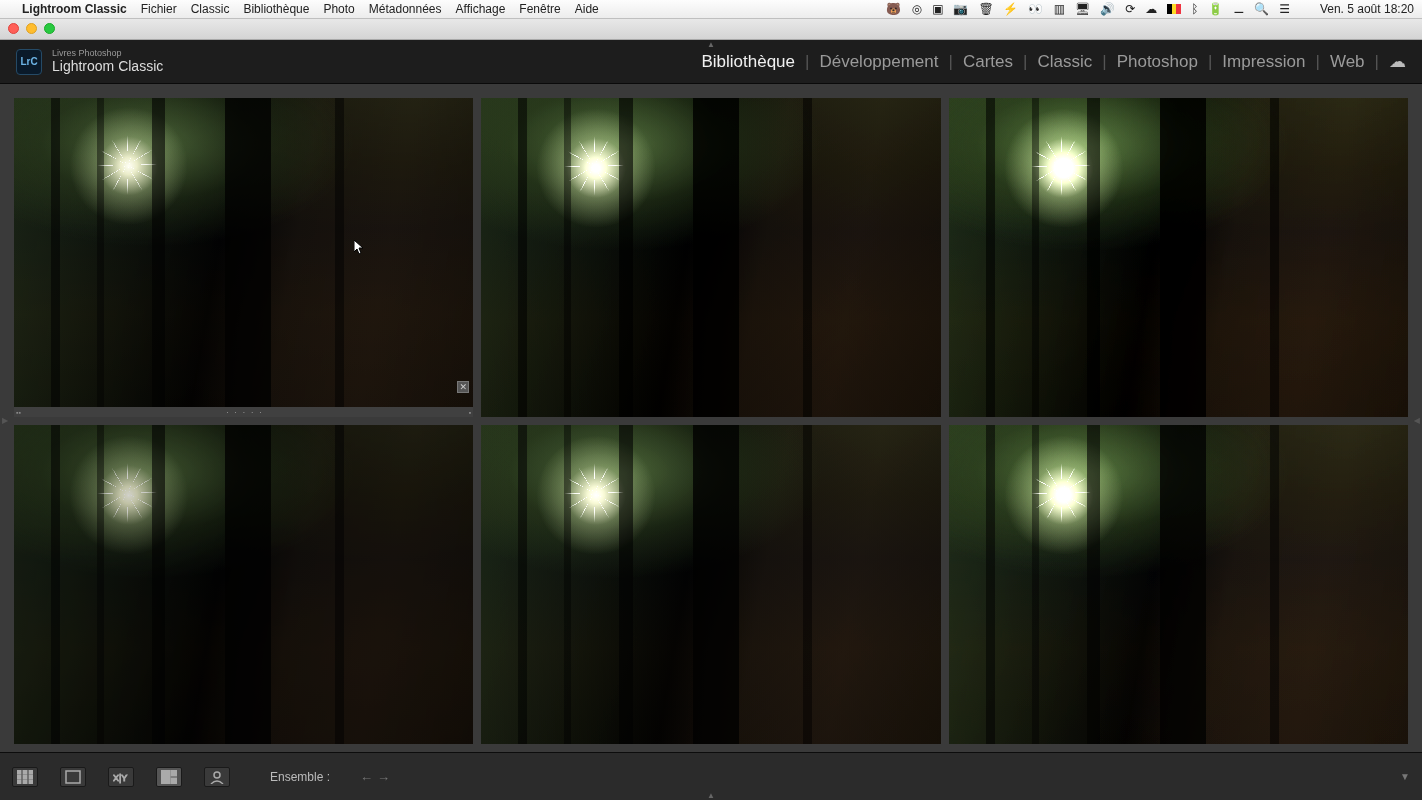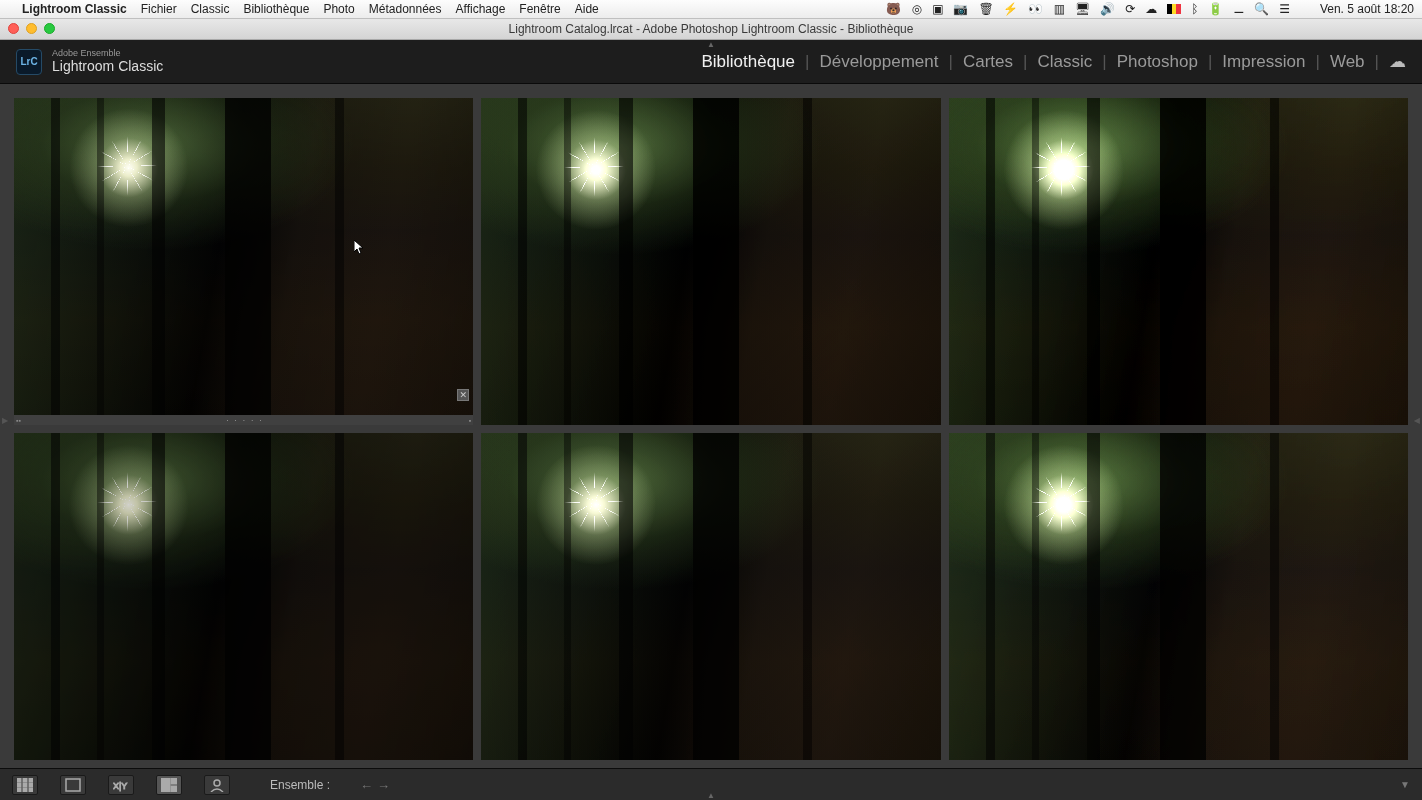--- a/index.html
+++ b/index.html
@@ -88,21 +88,21 @@
   .bright-4 .photo-inner { filter:brightness(1.05); }
   .bright-5 .photo-inner { filter:brightness(1.22) saturate(1.08); }
 
   .selected .footer { background:#404040; }
   .footer .dots { letter-spacing:2px; color:#aaa; }
 
   
   .cursor { position:absolute; width:12px; height:16px; pointer-events:none; z-index:50; }
 
   
-  .toolbar { height:32px; background:#2b2b2b; border-top:1px solid #0c0c0c; display:flex; align-items:center; padding:0 12px; gap:22px; font-size:12px; color:#bbb; }
+  .toolbar { height:48px; background:#2b2b2b; border-top:1px solid #0c0c0c; display:flex; align-items:center; padding:0 12px; gap:22px; font-size:12px; color:#bbb; }
   .view-btn { width:26px; height:20px; background:#3a3a3a; border:1px solid #1a1a1a; border-radius:2px; display:flex; align-items:center; justify-content:center; cursor:pointer; }
   .view-btn svg { width:16px; height:14px; fill:#aaa; stroke:#aaa; }
   .view-btn.active { background:#555; }
   .toolbar .label { margin-left:18px; }
   .nav-arrows { display:flex; gap:4px; margin-left:8px; }
   .nav-arrows span { color:#777; font-size:13px; cursor:pointer; }
   .toolbar .spacer { flex:1; }
   .toolbar .expand { color:#777; font-size:10px; }
 
   .panel-toggle { position:absolute; left:50%; transform:translateX(-50%); color:#666; font-size:8px; }
@@ -148,32 +148,31 @@
     <span class="clock">Ven. 5 août  18:20</span>
   </div>
 </div>
 
 <div class="window-titlebar">
   <div class="traffic-lights">
     <span class="tl-close"></span>
     <span class="tl-min"></span>
     <span class="tl-max"></span>
   </div>
-  <div class="title">Lightroom Catalog.lrcat - Adobe Photoshop Lightroom Classic - Bibliothèque</div>
 </div>
 
 <div class="app-body">
 
   <span class="panel-toggle top">▲</span>
 
   <div class="identity-bar">
     <div class="identity-left">
       <div class="lrc-logo">LrC</div>
       <div class="identity-text">
-        <div class="small">Adobe Ensemble</div>
+        <div class="small">Livres Photoshop</div>
         <div class="big">Lightroom Classic</div>
       </div>
     </div>
     <div class="module-picker">
       <span class="mod active">Bibliothèque</span>
         <span class="sep">|</span>
       <span class="mod">Développement</span>
         <span class="sep">|</span>
       <span class="mod">Cartes</span>
         <span class="sep">|</span>

